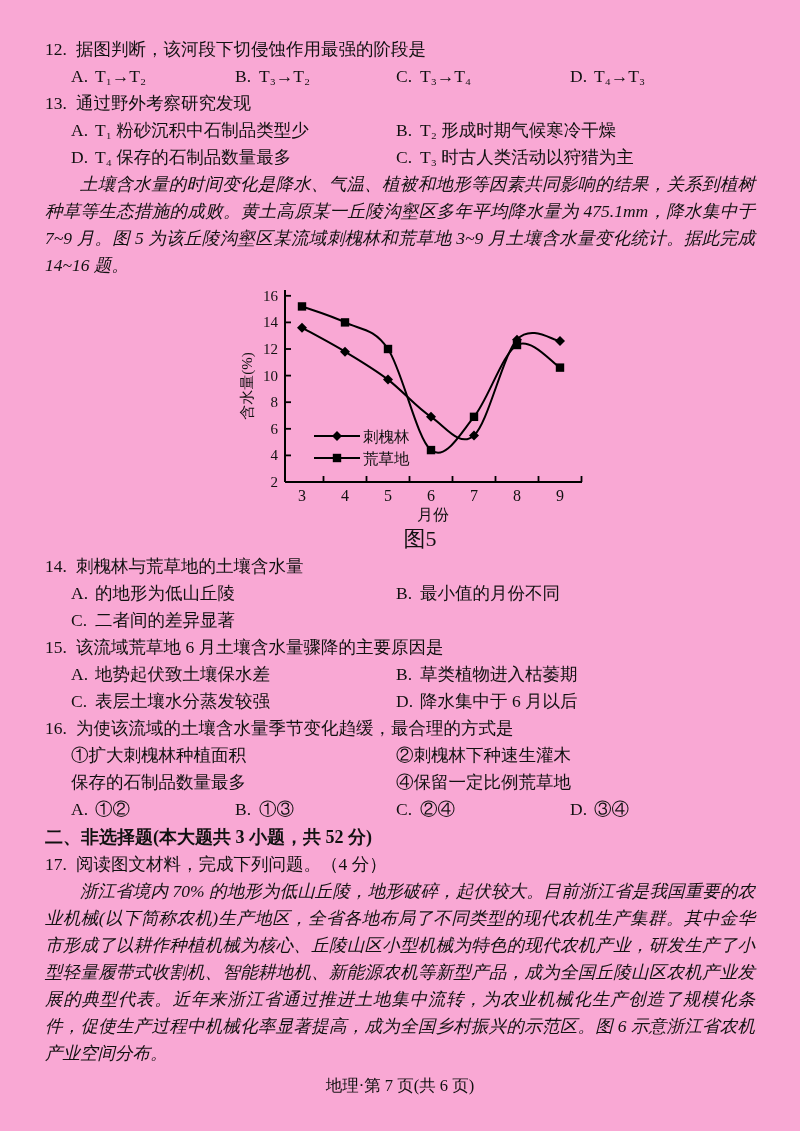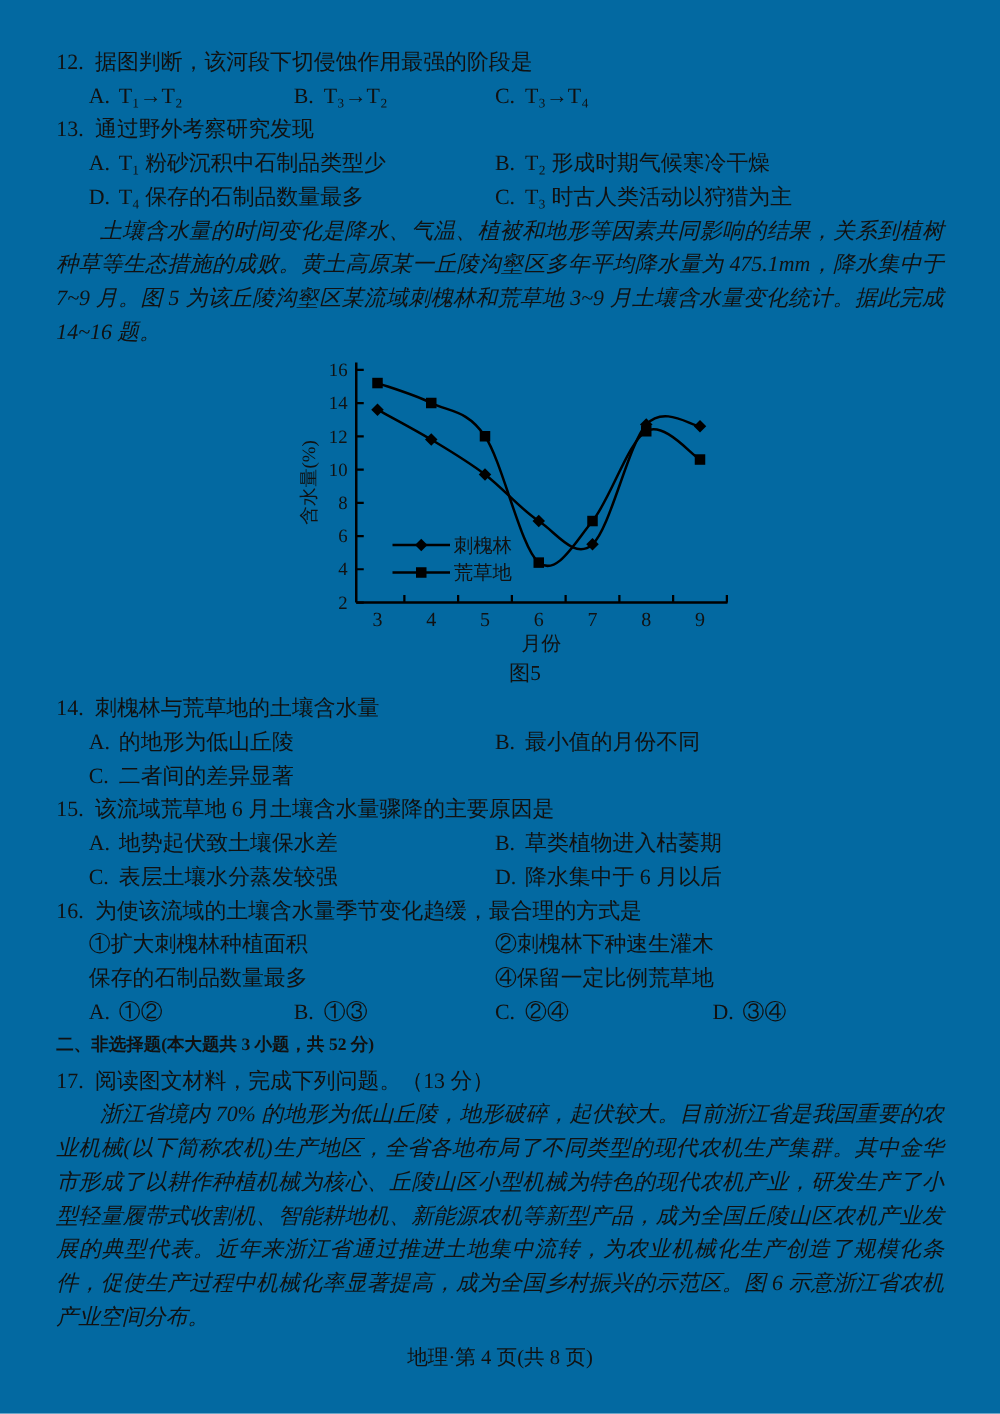--- a/index.html
+++ b/index.html
@@ -2,21 +2,21 @@
 <html lang="zh"><head>
 <meta charset="utf-8">
 <style>
   html,body { margin:0; padding:0; background:#ffffff; }
   .page {
     position:relative;
     width:800px; height:1131px;
     margin:0 auto;
     box-sizing:border-box;
     padding:36px 45px 0 45px;
-    background:#0369a1;
+    background:#f9a8d4;
     color:#111111;
     font-family:"Liberation Serif","DejaVu Serif",serif;
     font-size:17.5px;
     line-height:27px;
     overflow:hidden;
   }
   .qline { display:flex; }
   .qnum  { flex:0 0 31px; }
   .qbody { flex:1; }
   .opts  { margin-left:26px; display:grid; }
@@ -27,26 +27,26 @@
   .mat {
     text-indent:2em;
     text-align:justify;
     font-style:italic;
   }
   .figure { width:380px; margin:5px 0 3px 185px; }
   .figure svg { display:block; }
   .figcap {
     text-align:center;
     font-style:normal;
-    font-size:17px;
+    font-size:22px;
     line-height:22px;
   }
   .sec {
     font-weight:bold;
-    font-size:14px;
+    font-size:18px;
     line-height:28px;
   }
   .footer {
     position:absolute;
     left:0; right:0; bottom:32px;
     text-align:center;
     font-size:16.5px;
   }
   svg text {
     font-family:"Liberation Serif","DejaVu Serif",serif;
@@ -59,20 +59,21 @@
 <div class="page">
 
   <div class="qline">
     <span class="qnum">12.</span>
     <span class="qbody">据图判断，该河段下切侵蚀作用最强的阶段是</span>
   </div>
   <div class="opts four">
     <span class="opt"><span class="olab">A.</span><span>T₁→T₂</span></span>
     <span class="opt"><span class="olab">B.</span><span>T₃→T₂</span></span>
     <span class="opt"><span class="olab">C.</span><span>T₃→T₄</span></span>
+    <span class="opt"><span class="olab">D.</span><span>T₄→T₃</span></span>
   </div>
 
   <div class="qline">
     <span class="qnum">13.</span>
     <span class="qbody">通过野外考察研究发现</span>
   </div>
   <div class="opts two">
     <span class="opt"><span class="olab">A.</span><span>T₁ 粉砂沉积中石制品类型少</span></span>
     <span class="opt"><span class="olab">B.</span><span>T₂ 形成时期气候寒冷干燥</span></span>
   </div>
@@ -187,20 +188,20 @@
     <span class="opt"><span class="olab">A.</span><span>①②</span></span>
     <span class="opt"><span class="olab">B.</span><span>①③</span></span>
     <span class="opt"><span class="olab">C.</span><span>②④</span></span>
     <span class="opt"><span class="olab">D.</span><span>③④</span></span>
   </div>
 
   <div class="sec">二、非选择题(本大题共 3 小题，共 52 分)</div>
 
   <div class="qline">
     <span class="qnum">17.</span>
-    <span class="qbody">阅读图文材料，完成下列问题。（13 分）</span>
+    <span class="qbody">阅读图文材料，完成下列问题。（4 分）</span>
   </div>
 
   <div class="mat">浙江省境内 70% 的地形为低山丘陵，地形破碎，起伏较大。目前浙江省是我国重要的农业机械(以下简称农机)生产地区，全省各地布局了不同类型的现代农机生产集群。其中金华市形成了以耕作种植机械为核心、丘陵山区小型机械为特色的现代农机产业，研发生产了小型轻量履带式收割机、智能耕地机、新能源农机等新型产品，成为全国丘陵山区农机产业发展的典型代表。近年来浙江省通过推进土地集中流转，为农业机械化生产创造了规模化条件，促使生产过程中机械化率显著提高，成为全国乡村振兴的示范区。图 6 示意浙江省农机产业空间分布。</div>
 
-  <div class="footer">地理·第 4 页(共 8 页)</div>
+  <div class="footer">地理·第 7 页(共 6 页)</div>
 
 </div>
 
 </body></html>

